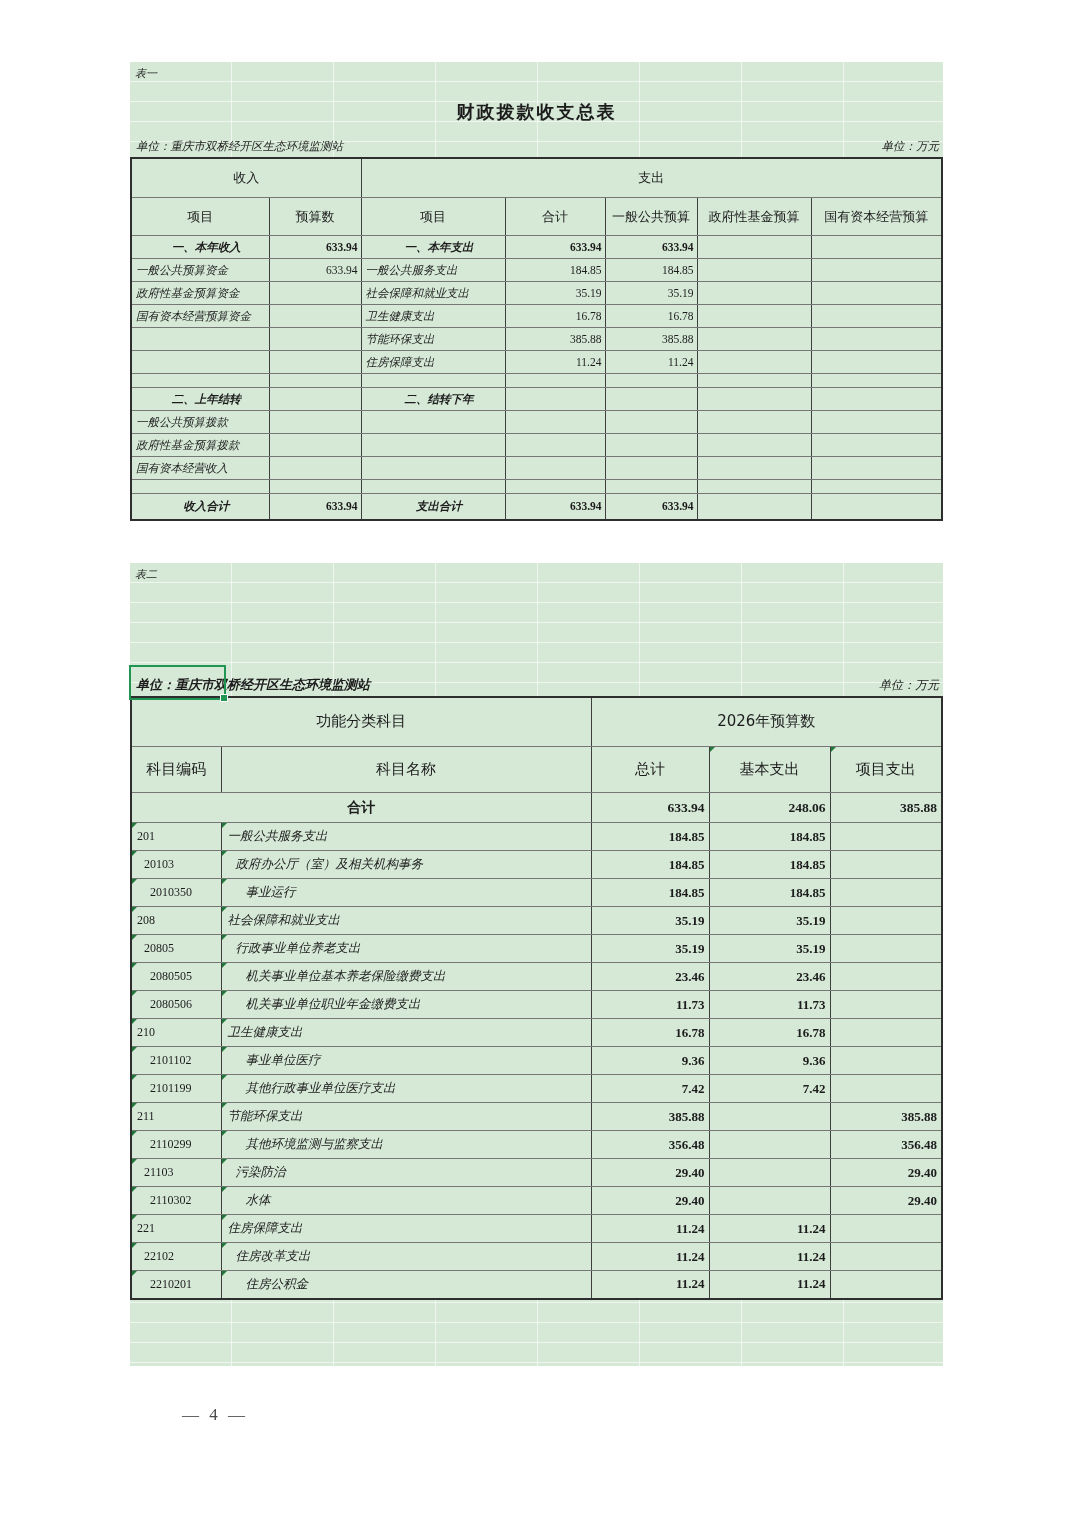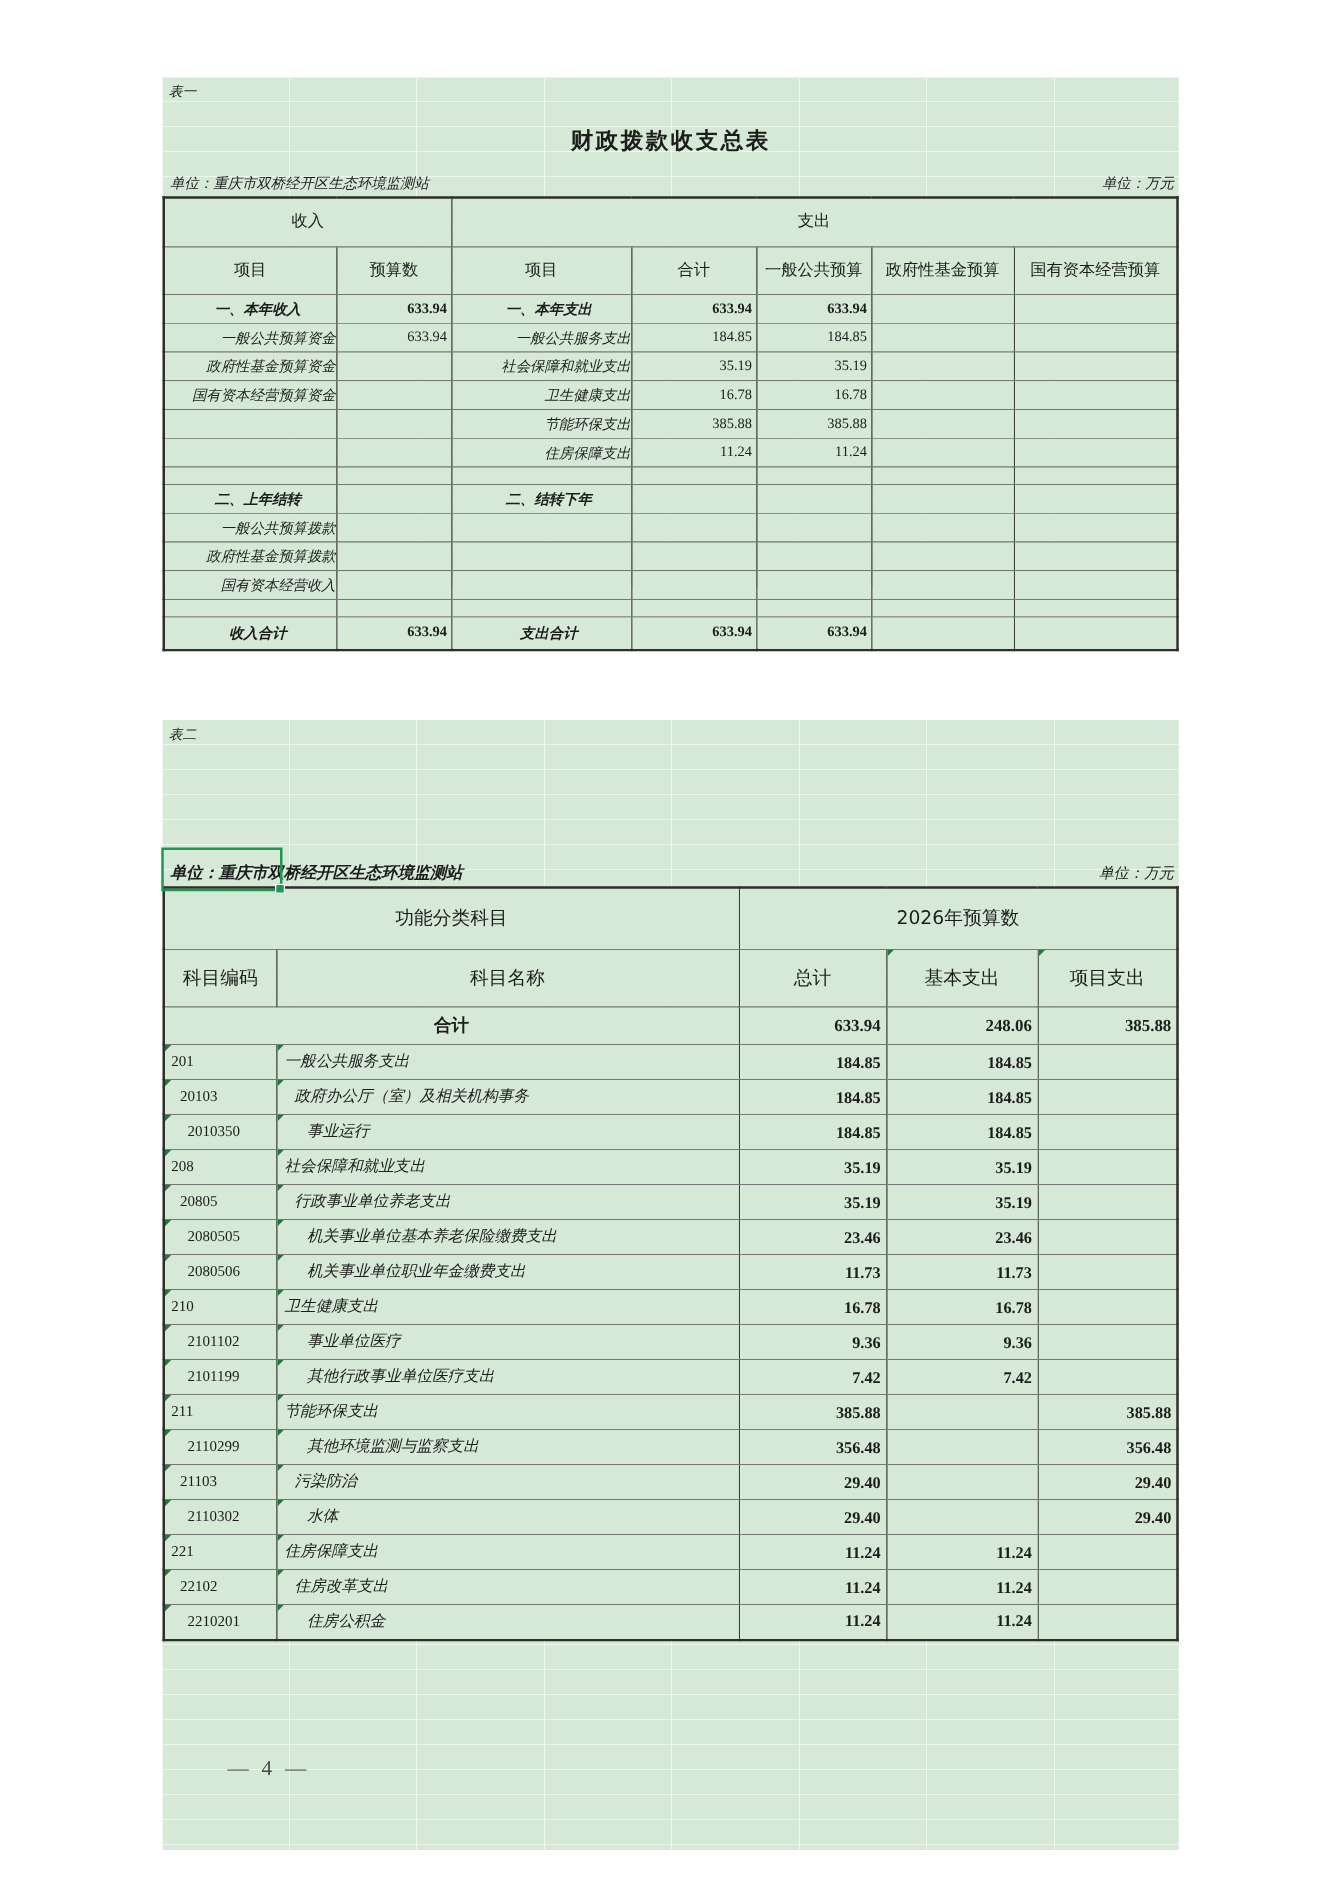--- a/index.html
+++ b/index.html
@@ -3,21 +3,21 @@
 <meta charset="utf-8">
 <style>
   html,body{margin:0;padding:0;background:#fff;}
   .page{position:relative;width:1074px;height:1520px;background:#ffffff;overflow:hidden;
         font-family:"DejaVu Sans",sans-serif;color:#1c1c1c;}
   .sheet{position:absolute;left:130px;width:813px;background-color:#d6e9d7;
          background-image:
            repeating-linear-gradient(to bottom, rgba(255,255,255,0) 0 19px, rgba(255,255,255,.6) 19px 20px),
            repeating-linear-gradient(to right, rgba(255,255,255,0) 0 101px, rgba(255,255,255,.6) 101px 102px);}
   #sheet1{top:62px;height:408px;}
-  #sheet2{top:576px;height:904px;}
+  #sheet2{top:563px;height:803px;}
   .tag{position:absolute;top:4px;left:5px;font:italic 11px "DejaVu Serif",serif;color:#222;}
   .t1title{position:absolute;top:38px;left:0;width:100%;text-align:center;
            font:bold 18px "DejaVu Sans",sans-serif;letter-spacing:2px;}
   .t2title{position:absolute;top:30px;left:0;width:100%;text-align:center;
            font:bold 27px "DejaVu Serif",serif;letter-spacing:3px;}
   .unitrow{position:absolute;left:0;right:2px;display:flex;justify-content:space-between;align-items:flex-end;}
   #sheet1 .unitrow{top:74px;height:18px;}
   #sheet2 .unitrow{top:105px;height:26px;}
   .unit-l{font:italic 11.5px "DejaVu Serif",serif;padding-left:6px;}
   .unit-r{font:italic 11.5px "DejaVu Serif",serif;padding-right:2px;}
@@ -37,21 +37,21 @@
         border-top:1px solid #767676;border-bottom:1px solid #767676;
         padding:0;overflow:hidden;white-space:nowrap;line-height:1.05;position:relative;}
   .grid th{font-family:"DejaVu Sans",sans-serif;font-weight:normal;text-align:center;}
   #t1 th{font-size:13px;}
   #t1 tr.h1 th{height:38px;}
   #t1 tr.h2 th{height:37px;}
   #t2 th{font-size:15px;}
   #t2 tr.h1 th{height:48px;}
   #t2 tr.h2 th{height:45px;}
   
-  #t1 td.lbl{font:italic 11.5px "DejaVu Serif",serif;text-align:right;padding-left:4px;}
+  #t1 td.lbl{font:italic 11.5px "DejaVu Serif",serif;text-align:left;padding-left:4px;}
   #t1 td.num{font:11.5px "Liberation Serif",serif;text-align:right;padding-right:3px;}
   #t1 tr.tr1-detail{height:23px;}
   #t1 tr.tr1-section{height:23px;}
   #t1 tr.tr1-spacer{height:14px;}
   #t1 tr.tr1-total{height:26px;}
   #t1 tr.tr1-section td.lbl,#t1 tr.tr1-total td.lbl{text-align:center;font-weight:bold;padding-left:12px;}
   #t1 tr.tr1-section td.num,#t1 tr.tr1-total td.num{font-weight:bold;}
   
   #t2 tbody tr{height:28px;}
   #t2 tr.t2total{height:30px;}

